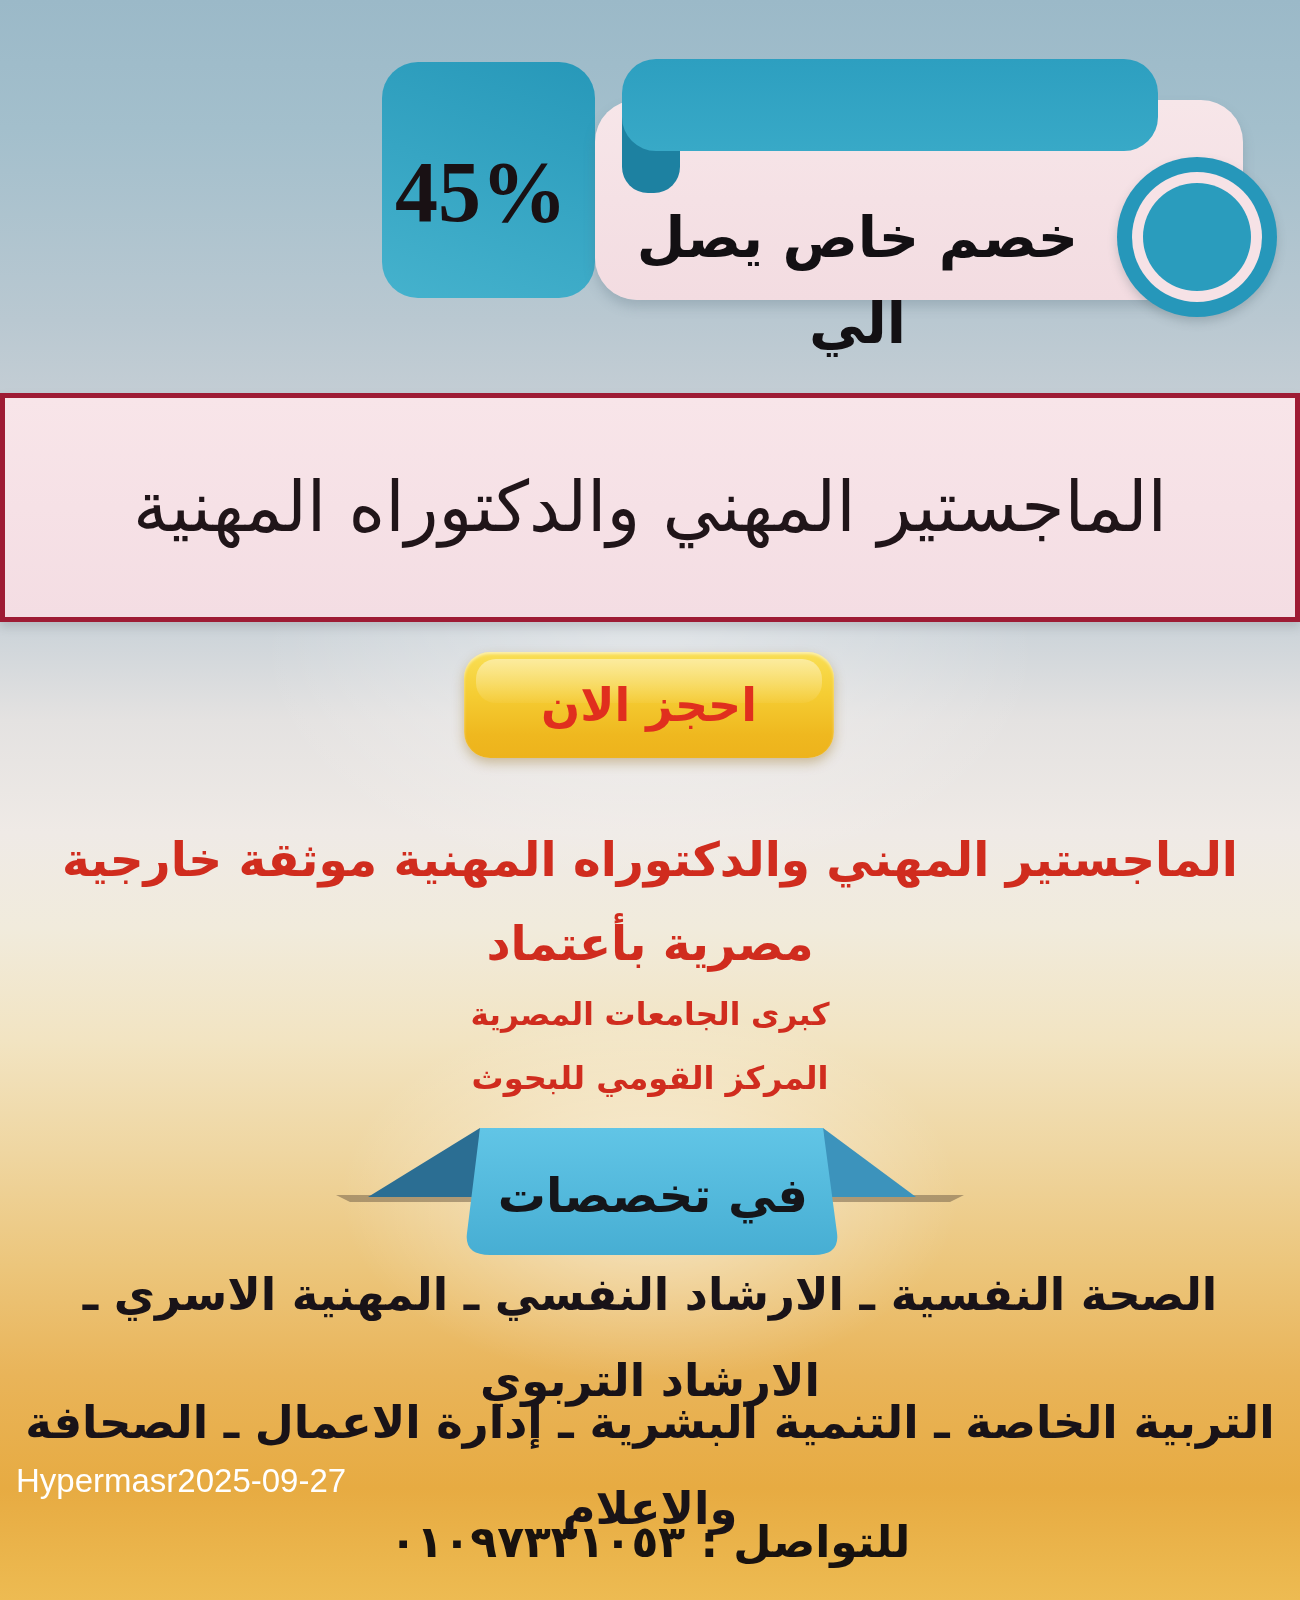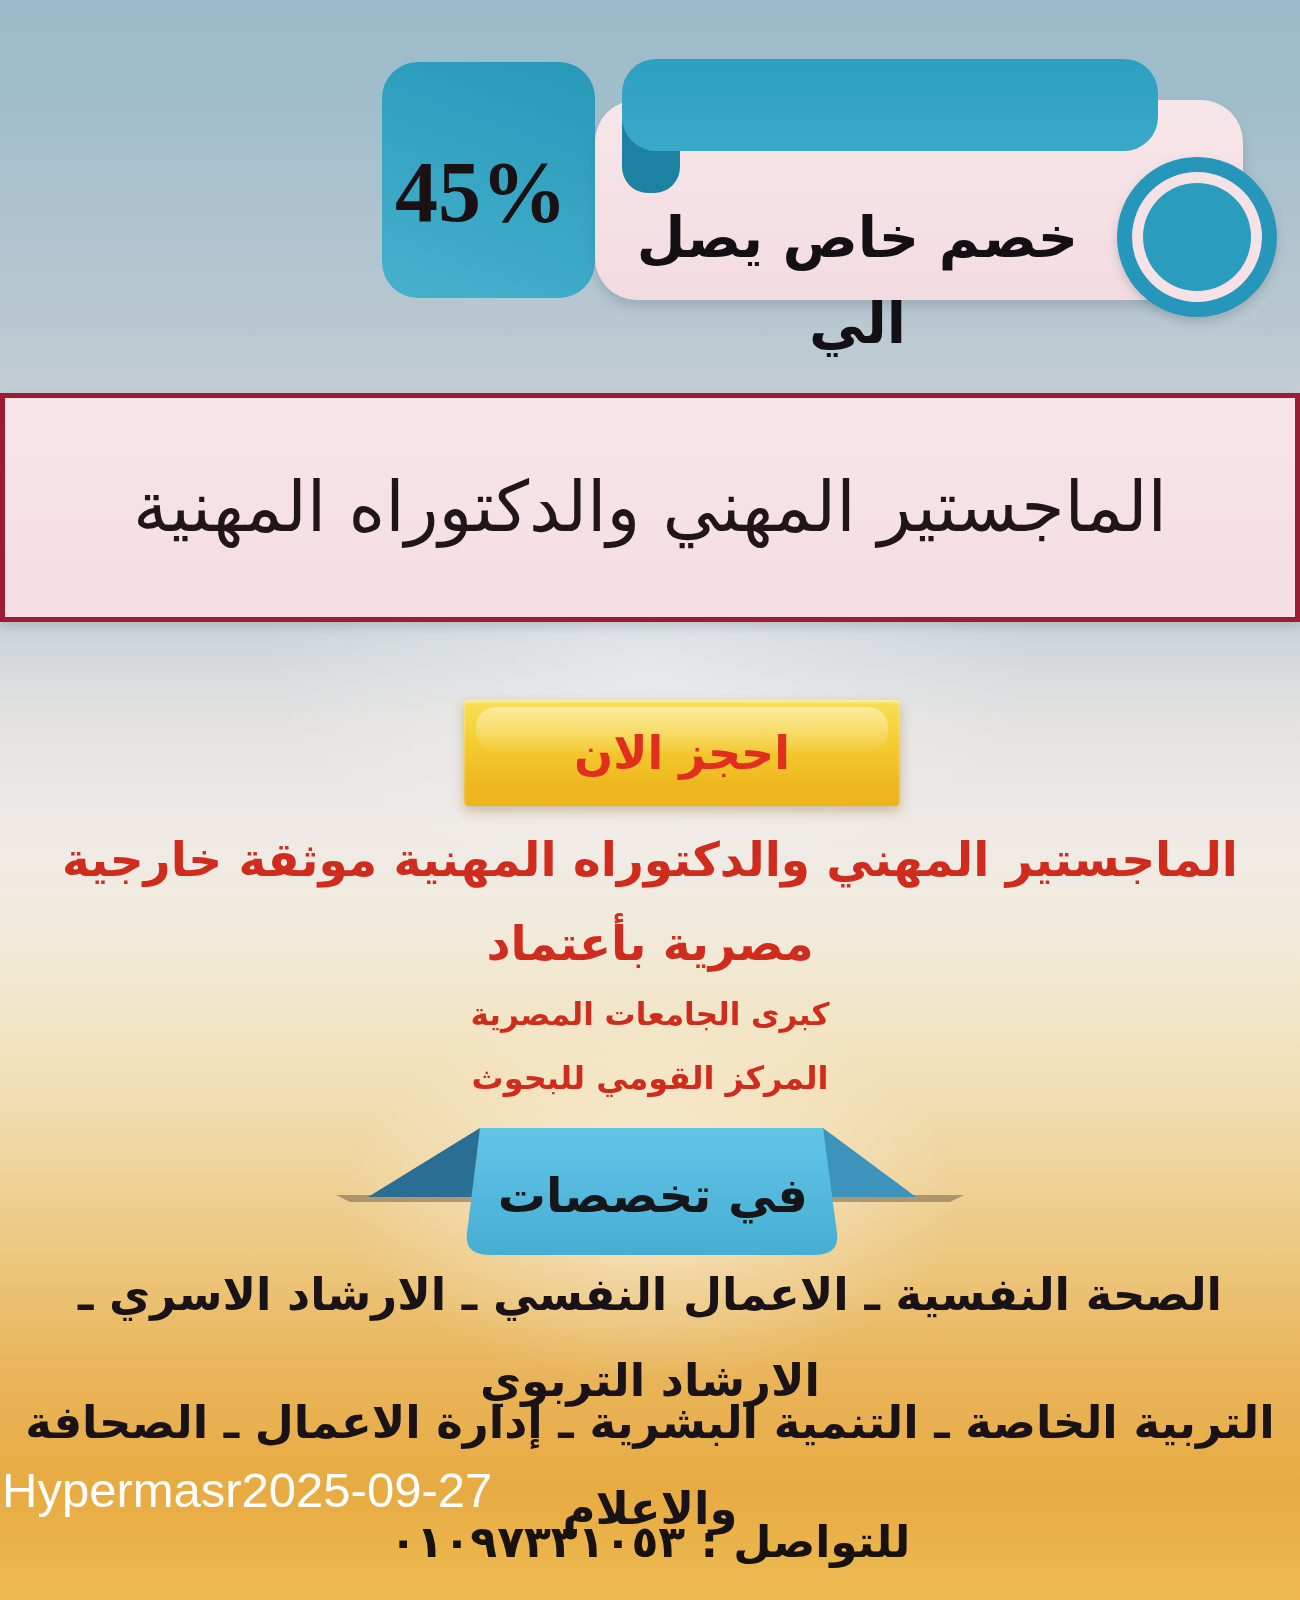--- a/index.html
+++ b/index.html
@@ -33,21 +33,21 @@
     font-family:"Liberation Serif",serif;font-weight:bold;font-size:86px;color:#191114;}
   .banner-text{left:600px;top:152px;width:515px;height:86px;line-height:86px;text-align:center;
     direction:rtl;font-weight:bold;font-size:56px;color:#131013;margin-top:43px;}
   
   .title-box{left:0;top:393px;width:1300px;height:229px;box-sizing:border-box;
     border:5px solid #9e1b34;background:linear-gradient(180deg,#f8e5e9,#f4dde3);
     box-shadow:0 5px 9px rgba(100,95,100,.22);}
   .title-text{width:100%;height:219px;line-height:219px;text-align:center;direction:rtl;
     font-weight:normal;font-size:70px;color:#201519;white-space:nowrap;}
   
-  .cta{left:464px;top:700px;width:436px;height:106px;border-radius:4px;border:none;cursor:pointer;
+  .cta{left:464px;top:652px;width:370px;height:106px;border-radius:26px;border:none;cursor:pointer;
     background:linear-gradient(180deg,#f9df55 0%,#f5cd33 40%,#efb81f 78%,#edb31c 100%);
     box-shadow:0 5px 12px rgba(150,110,30,.38), inset 0 2px 3px rgba(255,255,255,.55);}
   .cta::before{content:"";position:absolute;left:12px;right:12px;top:7px;height:44px;border-radius:20px;
     background:linear-gradient(180deg,rgba(255,255,255,.45),rgba(255,255,255,.05));}
   .cta-label{position:absolute;inset:0;line-height:106px;text-align:center;direction:rtl;
     font-weight:bold;font-size:46px;color:#e02f1e;font-family:"DejaVu Sans",sans-serif;}
   
   .red-line{left:0;width:1300px;text-align:center;direction:rtl;font-weight:bold;color:#d02c1e;}
   .red-1{top:818px;height:84px;line-height:84px;font-size:47px;}
   .red-2{top:974px;height:80px;line-height:80px;font-size:31px;}
@@ -55,22 +55,22 @@
   
   .ribbon-svg{left:320px;top:1115px;}
   .ribbon-label{left:468px;top:1160px;width:340px;height:70px;line-height:70px;text-align:right;
     direction:rtl;font-weight:bold;font-size:48px;color:#15161a;}
   
   .spec-line{left:0;width:1300px;height:86px;line-height:86px;text-align:center;direction:rtl;
     font-weight:bold;font-size:45px;color:#191318;}
   .spec-1{top:1252px;}
   .spec-2{top:1380px;}
   
-  .watermark{left:2px;top:1462px;font-family:"Liberation Sans",sans-serif;
-    font-size:49px;color:#ffffff;}
+  .watermark{left:16px;top:1462px;font-family:"Liberation Sans",sans-serif;
+    font-size:33px;color:#ffffff;}
   .contact{left:0;top:1496px;width:1300px;height:92px;line-height:92px;text-align:center;
     direction:rtl;font-weight:bold;font-size:44px;color:#18120f;}
 </style>
 </head>
 <body>
 
 <div class="poster">
 
   <div class="abs teal-block"></div>
   <div class="abs pink-ribbon"></div>
@@ -102,19 +102,19 @@
       </linearGradient>
     </defs>
     <path d="M16 80 L158 80 L158 87 L30 87 Z" fill="#6b5a44" opacity="0.5"></path>
     <path d="M505 80 L644 80 L630 87 L505 87 Z" fill="#6b5a44" opacity="0.5"></path>
     <path d="M160 13 L48 82 L158 82 Z" fill="#2b6e93"></path>
     <path d="M503 13 L596 82 L505 82 Z" fill="#3c93bc"></path>
     <path fill="url(#panelGrad)" d="M160 13 L503 13 L517 118 Q520 140 494 140 L170 140 Q144 140 147 118 Z"></path>
   </svg>
   <div class="abs ribbon-label">في تخصصات</div>
 
-  <div class="abs spec-line spec-1">الصحة النفسية ـ الاعمال النفسي ـ الارشاد الاسري ـ الارشاد التربوي</div>
+  <div class="abs spec-line spec-1">الصحة النفسية ـ الارشاد النفسي ـ المهنية الاسري ـ الارشاد التربوي</div>
   <div class="abs spec-line spec-2">التربية الخاصة ـ التنمية البشرية ـ إدارة الاعمال ـ الصحافة والاعلام</div>
 
   <div class="abs watermark">Hypermasr2025-09-27</div>
   <div class="abs contact">للتواصل : ٠١٠٩٧٣٣١٠٥٣</div>
 
 </div>
 
 </body></html>

